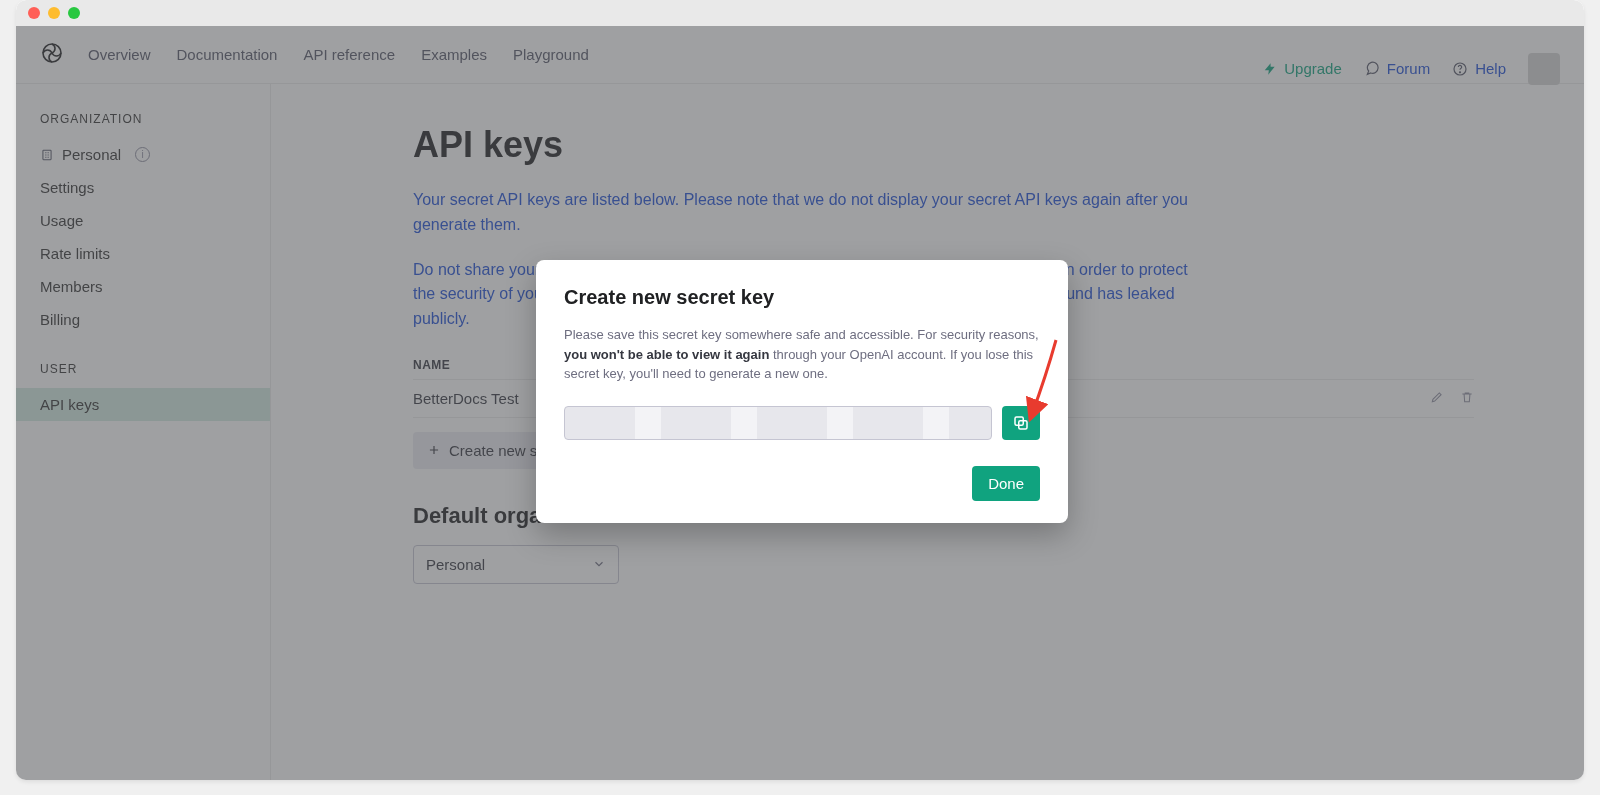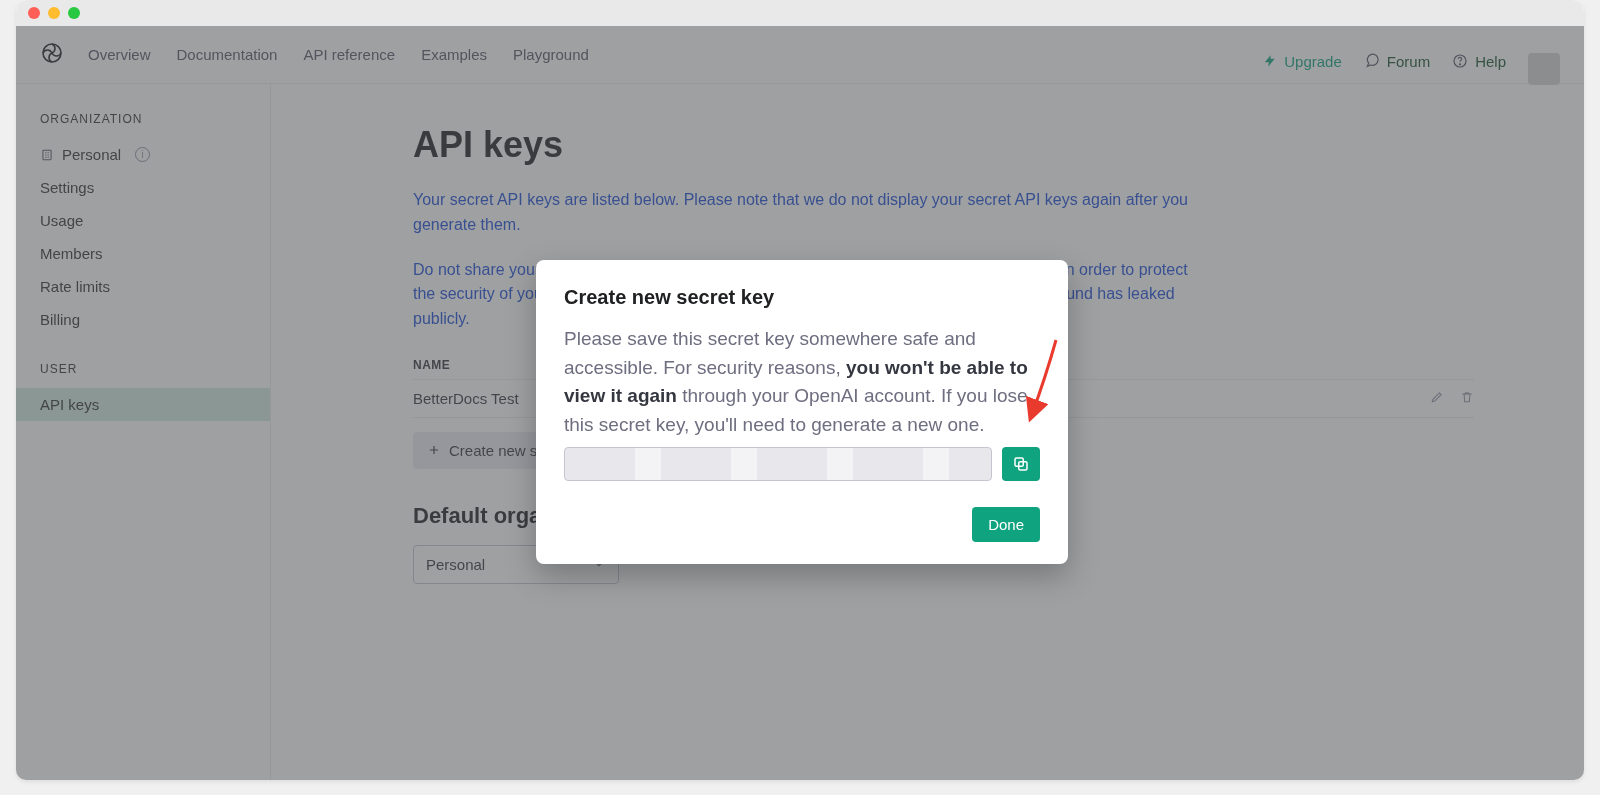--- a/index.html
+++ b/index.html
@@ -9,22 +9,22 @@
   .titlebar { height:26px; background:#e9e9e9; display:flex; align-items:center; padding:0 12px; border-top-left-radius:10px; border-top-right-radius:10px;}
   .traffic { display:flex; gap:8px;}
   .tl { width:12px; height:12px; border-radius:50%; }
   .tl.red{background:#ff5f57;} .tl.yellow{background:#febc2e;} .tl.green{background:#28c840;}
   
   .topnav { height:58px; border-bottom:1px solid #ececec; display:flex; align-items:center; padding:0 24px; justify-content:space-between;gap:6px;}
   .topnav-left{display:flex; align-items:center; gap:24px;}
   .logo-swirl{width:24px;height:24px;color:#202123;}
   .navlinks{display:flex; gap:26px;}
   .navlink{color:#565869; font-size:15px; cursor:pointer;}
-  .topnav-right{display:flex; align-items:flex-start; gap:22px;margin-top:28px;}
-  .tr-item{display:flex; align-items:center; gap:7px; color:#14532d; font-size:15px; cursor:pointer;}
+  .topnav-right{display:flex; align-items:center; gap:22px;margin-top:28px;}
+  .tr-item{display:flex; align-items:center; gap:7px; color:#1d4ed8; font-size:15px; cursor:pointer;}
   .upgrade{color:#10a37f;}
   .avatar{width:32px;height:32px;border-radius:4px;background:#d6d6d6;}
   
   .body{display:flex; height:calc(780px - 26px - 58px);}
   .sidebar{width:255px; border-right:1px solid #ececec; padding:28px 0 0 0;}
   .side-group-title{font-size:12px; letter-spacing:1px; font-weight:400; color:#333; padding:0 24px 12px;}
   .side-item{display:flex; align-items:center; gap:8px; padding:8px 24px; font-size:15px; color:#333; cursor:pointer;}
   .side-item.active{background:#d3ece3;}
   .side-info-icon{width:15px;height:15px;border:1.5px solid #8e8ea0;border-radius:50%; display:inline-flex; align-items:center; justify-content:center; font-size:10px; color:#8e8ea0; margin-left:6px;}
   .side-space{height:26px;}
@@ -40,21 +40,21 @@
   .row-actions{margin-left:auto; display:flex; gap:16px; color:#8e8ea0;}
   .btn-create{margin-top:14px; background:#ececf1; border:none; padding:10px 14px; border-radius:4px; display:flex; align-items:center; gap:8px; color:#353740; font-size:15px; cursor:pointer;}
   h2.section-title{font-size:22px; font-weight:700; margin:34px 0 16px;}
   .select-wrap{width:206px; border:1px solid #c5c5d2; border-radius:4px; padding:10px 12px; display:flex; align-items:center; justify-content:space-between; font-size:15px; color:#353740; cursor:pointer;}
   .note{font-size:13.5px; color:#6e6e80; margin-top:20px;}
   .note a{color:#10a37f; text-decoration:none;}
   
   .overlay{position:absolute; inset:26px 0 0 0; background:rgba(80,82,86,0.55);}
   .modal{position:absolute; width:532px; left:520px; top:260px; background:#fff; border-radius:8px; box-shadow:0 12px 30px rgba(0,0,0,0.25); padding:26px 28px 22px;}
   .modal h3{font-size:20px; font-weight:700; margin-bottom:16px; color:#202123;}
-  .modal p{font-size:19px; color:#6e6e80; line-height:1.5; margin-bottom:8px;}
+  .modal p{font-size:13px; color:#6e6e80; line-height:1.5; margin-bottom:22px;}
   .modal p b{color:#353740; font-weight:700;}
   .key-row{display:flex; gap:10px; align-items:center; margin-bottom:26px;}
   .key-field{flex:1; height:34px; border:1px solid #c5c5d2; border-radius:4px; background:repeating-linear-gradient(90deg,#e7e7ec 0 70px, #f3f3f6 70px 96px); }
   .copy-btn{width:38px;height:34px;background:#10a37f;border:none;border-radius:4px;display:flex;align-items:center;justify-content:center;color:#fff;cursor:pointer;}
   .done-btn{background:#10a37f;color:#fff;border:none;border-radius:4px;padding:9px 16px;font-size:15px;cursor:pointer;float:right;}
   
   .arrow-annot{position:absolute; left:1008px; top:336px; pointer-events:none;}
   .ic{width:16px;height:16px;flex:none;}
   .ic-sm{width:14px;height:14px;}
   .chev{width:14px;height:14px;color:#6e6e80;}
@@ -121,22 +121,22 @@
       <div class="side-item">
         <svg class="ic-sm" viewBox="0 0 24 24" fill="none" stroke="#565869" stroke-width="1.8">
             <rect x="5" y="4" width="14" height="16" rx="1"></rect>
             <path d="M9 8h2M13 8h2M9 12h2M13 12h2M9 16h2M13 16h2"></path>
           </svg>
         <span>Personal</span>
         <span class="side-info-icon">i</span>
       </div>
       <div class="side-item">Settings</div>
       <div class="side-item">Usage</div>
+      <div class="side-item">Rate limits</div>
       <div class="side-item">Members</div>
-      <div class="side-item">Rate limits</div>
       <div class="side-item">Billing</div>
       <div class="side-space"></div>
       <div class="side-group-title">USER</div>
       <div class="side-item active">API keys</div>
     </div>
 
     <div class="content">
       <h1 class="page-title">API keys</h1>
       <p class="para">Your secret API keys are listed below. Please note that we do not display your secret API keys again after you generate them.</p>
       <p class="para">Do not share your API key with others, or expose it in the browser or other client-side code. In order to protect the security of your account, OpenAI may also automatically rotate any API key that we've found has leaked publicly.</p>

